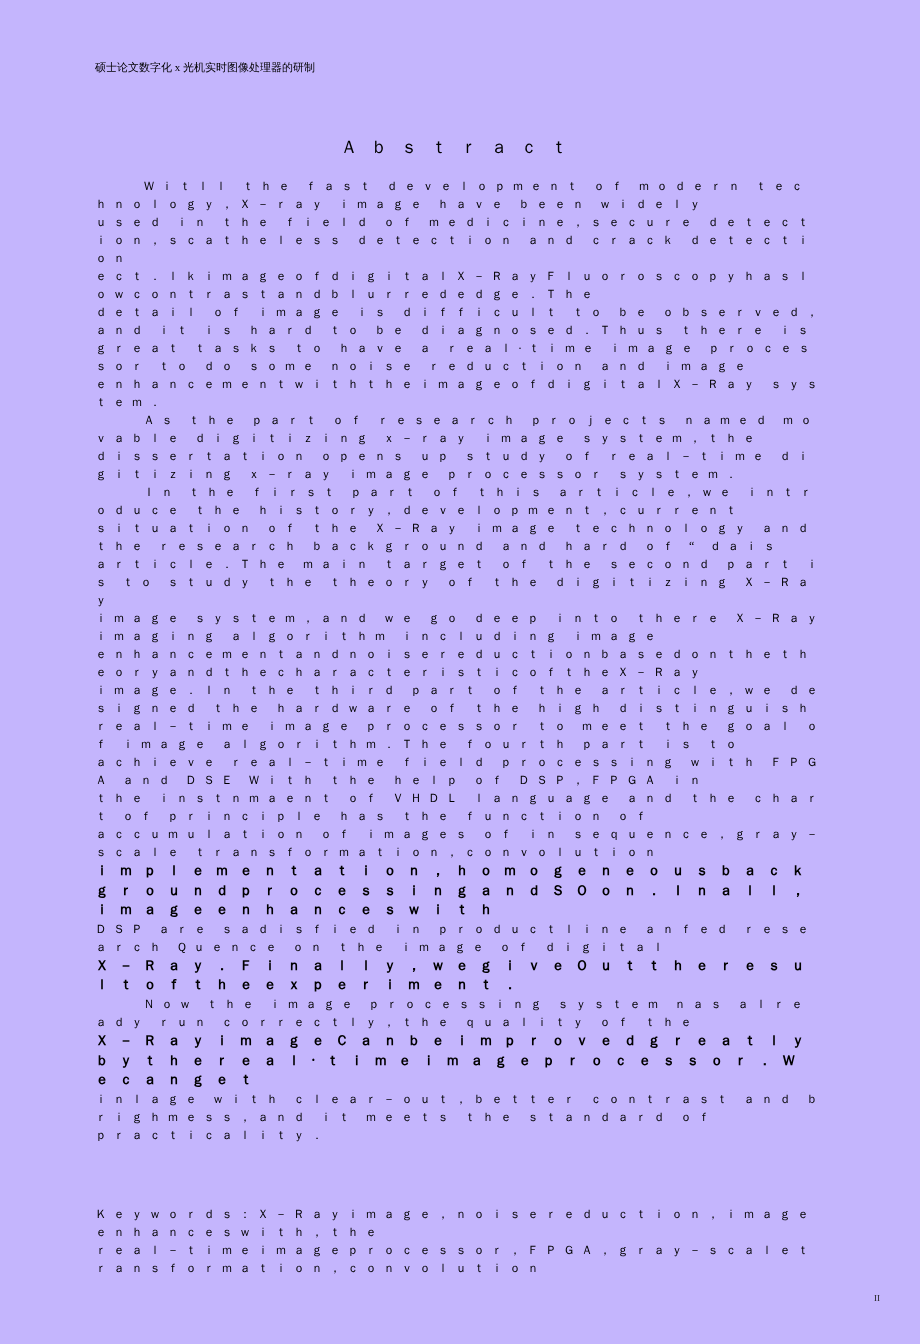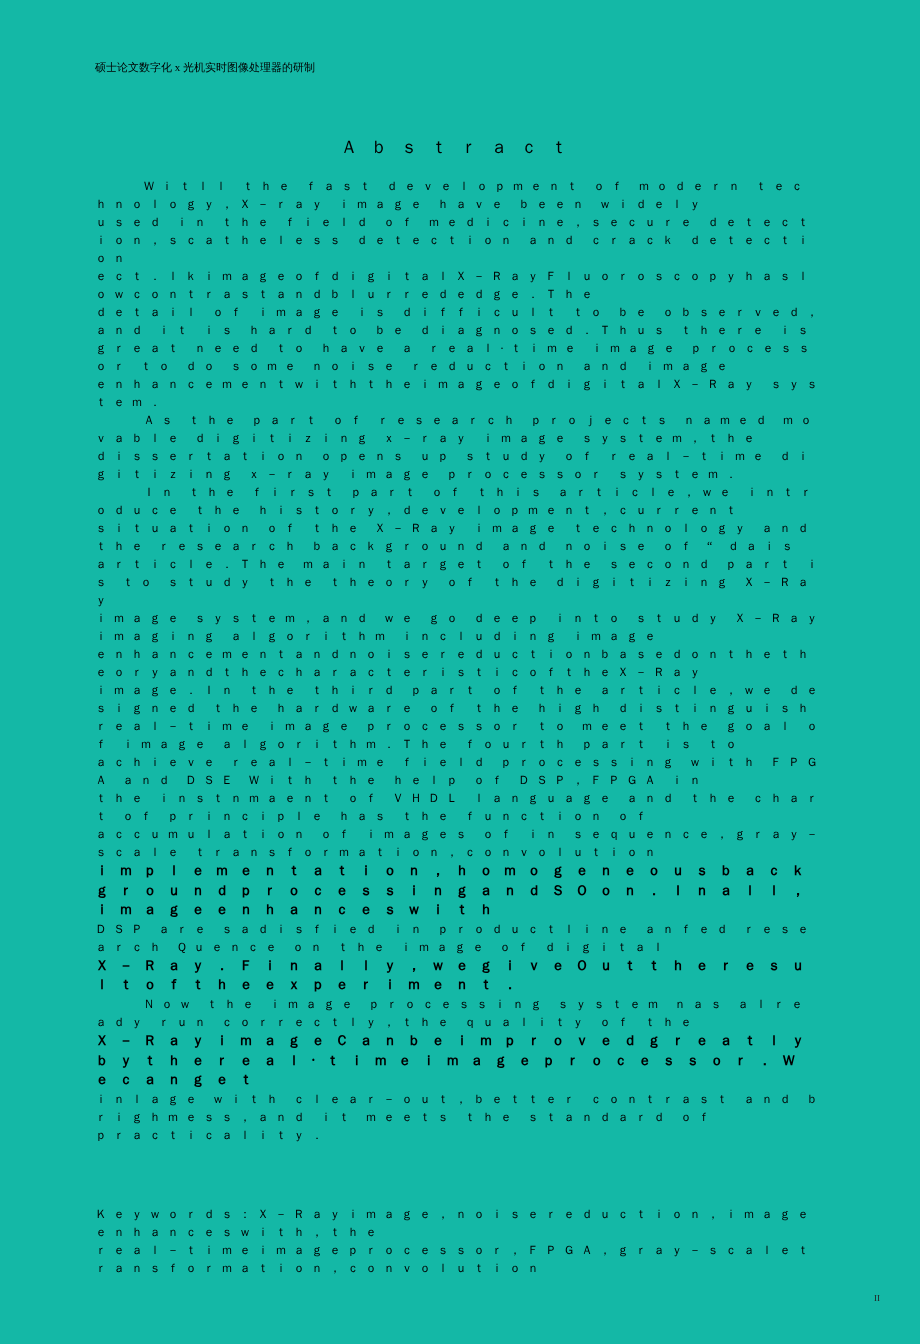--- a/index.html
+++ b/index.html
@@ -5,21 +5,21 @@
   body {
     margin: 0;
     background: #ebebeb;
     font-family: "Times New Roman", serif;
     display: flex;
     justify-content: center;
   }
   .page {
     width: 920px;
     height: 1344px;
-    background: #14b8a6;
+    background: #c4b5fd;
     box-sizing: border-box;
     padding: 60px 95px 40px 95px;
     position: relative;
     color: #000;
     overflow: hidden;
   }
   .header {
     font-size: 11px;
     letter-spacing: 0;
     color: #000;
@@ -65,28 +65,28 @@
 <div class="page">
   <div class="header">硕士论文数字化 x 光机实时图像处理器的研制</div>
 
   <div class="title">Ａｂｓｔｒａｃｔ</div>
 
   <div class="para">
 <span class="indent"></span><span>Ｗｉｔｌｌ ｔｈｅ ｆａｓｔ ｄｅｖｅｌｏｐｍｅｎｔ ｏｆ ｍｏｄｅｒｎ ｔｅｃｈｎｏｌｏｇｙ，Ｘ－ｒａｙ ｉｍａｇｅ ｈａｖｅ ｂｅｅｎ ｗｉｄｅｌｙ</span>
 <span>ｕｓｅｄ ｉｎ ｔｈｅ ｆｉｅｌｄ ｏｆ ｍｅｄｉｃｉｎｅ，ｓｅｃｕｒｅ ｄｅｔｅｃｔｉｏｎ，ｓｃａｔｈｅｌｅｓｓ ｄｅｔｅｃｔｉｏｎ ａｎｄ ｃｒａｃｋ ｄｅｔｅｃｔｉｏｎ</span>
 <span>ｅｃｔ．ｌｋｉｍａｇｅｏｆｄｉｇｉｔａｌＸ－ＲａｙＦｌｕｏｒｏｓｃｏｐｙｈａｓｌｏｗｃｏｎｔｒａｓｔａｎｄｂｌｕｒｒｅｄｅｄｇｅ．Ｔｈｅ</span>
 <span>ｄｅｔａｉｌ ｏｆ ｉｍａｇｅ ｉｓ ｄｉｆｆｉｃｕｌｔ ｔｏ ｂｅ ｏｂｓｅｒｖｅｄ，ａｎｄ ｉｔ ｉｓ ｈａｒｄ ｔｏ ｂｅ ｄｉａｇｎｏｓｅｄ．Ｔｈｕｓ ｔｈｅｒｅ ｉｓ</span>
-<span>ｇｒｅａｔ ｎｅｅｄ ｔｏ ｈａｖｅ ａ ｒｅａｌ·ｔｉｍｅ ｉｍａｇｅ ｐｒｏｃｅｓｓｏｒ ｔｏ ｄｏ ｓｏｍｅ ｎｏｉｓｅ ｒｅｄｕｃｔｉｏｎ ａｎｄ ｉｍａｇｅ</span>
+<span>ｇｒｅａｔ ｔａｓｋｓ ｔｏ ｈａｖｅ ａ ｒｅａｌ·ｔｉｍｅ ｉｍａｇｅ ｐｒｏｃｅｓｓｏｒ ｔｏ ｄｏ ｓｏｍｅ ｎｏｉｓｅ ｒｅｄｕｃｔｉｏｎ ａｎｄ ｉｍａｇｅ</span>
 <span>ｅｎｈａｎｃｅｍｅｎｔｗｉｔｈｔｈｅｉｍａｇｅｏｆｄｉｇｉｔａｌＸ－Ｒａｙ ｓｙｓｔｅｍ．</span>
 <span class="indent"></span><span>Ａｓ ｔｈｅ ｐａｒｔ ｏｆ ｒｅｓｅａｒｃｈ ｐｒｏｊｅｃｔｓ ｎａｍｅｄ ｍｏｖａｂｌｅ ｄｉｇｉｔｉｚｉｎｇ ｘ－ｒａｙ ｉｍａｇｅ ｓｙｓｔｅｍ，ｔｈｅ</span>
 <span>ｄｉｓｓｅｒｔａｔｉｏｎ ｏｐｅｎｓ ｕｐ ｓｔｕｄｙ ｏｆ ｒｅａｌ－ｔｉｍｅ ｄｉｇｉｔｉｚｉｎｇ ｘ－ｒａｙ ｉｍａｇｅ ｐｒｏｃｅｓｓｏｒ ｓｙｓｔｅｍ．</span>
 <span class="indent"></span><span>Ｉｎ ｔｈｅ ｆｉｒｓｔ ｐａｒｔ ｏｆ ｔｈｉｓ ａｒｔｉｃｌｅ，ｗｅ ｉｎｔｒｏｄｕｃｅ ｔｈｅ ｈｉｓｔｏｒｙ，ｄｅｖｅｌｏｐｍｅｎｔ，ｃｕｒｒｅｎｔ</span>
-<span>ｓｉｔｕａｔｉｏｎ ｏｆ ｔｈｅ Ｘ－Ｒａｙ ｉｍａｇｅ ｔｅｃｈｎｏｌｏｇｙ ａｎｄ ｔｈｅ ｒｅｓｅａｒｃｈ ｂａｃｋｇｒｏｕｎｄ ａｎｄ ｎｏｉｓｅ ｏｆ “ ｄａｉｓ</span>
+<span>ｓｉｔｕａｔｉｏｎ ｏｆ ｔｈｅ Ｘ－Ｒａｙ ｉｍａｇｅ ｔｅｃｈｎｏｌｏｇｙ ａｎｄ ｔｈｅ ｒｅｓｅａｒｃｈ ｂａｃｋｇｒｏｕｎｄ ａｎｄ ｈａｒｄ ｏｆ “ ｄａｉｓ</span>
 <span>ａｒｔｉｃｌｅ．Ｔｈｅ ｍａｉｎ ｔａｒｇｅｔ ｏｆ ｔｈｅ ｓｅｃｏｎｄ ｐａｒｔ ｉｓ ｔｏ ｓｔｕｄｙ ｔｈｅ ｔｈｅｏｒｙ ｏｆ ｔｈｅ ｄｉｇｉｔｉｚｉｎｇ Ｘ－Ｒａｙ</span>
-<span>ｉｍａｇｅ ｓｙｓｔｅｍ，ａｎｄ ｗｅ ｇｏ ｄｅｅｐ ｉｎｔｏ ｓｔｕｄｙ Ｘ－Ｒａｙ ｉｍａｇｉｎｇ ａｌｇｏｒｉｔｈｍ ｉｎｃｌｕｄｉｎｇ ｉｍａｇｅ</span>
+<span>ｉｍａｇｅ ｓｙｓｔｅｍ，ａｎｄ ｗｅ ｇｏ ｄｅｅｐ ｉｎｔｏ ｔｈｅｒｅ Ｘ－Ｒａｙ ｉｍａｇｉｎｇ ａｌｇｏｒｉｔｈｍ ｉｎｃｌｕｄｉｎｇ ｉｍａｇｅ</span>
 <span>ｅｎｈａｎｃｅｍｅｎｔａｎｄｎｏｉｓｅｒｅｄｕｃｔｉｏｎｂａｓｅｄｏｎｔｈｅｔｈｅｏｒｙａｎｄｔｈｅｃｈａｒａｃｔｅｒｉｓｔｉｃｏｆｔｈｅＸ－Ｒａｙ</span>
 <span>ｉｍａｇｅ．Ｉｎ ｔｈｅ ｔｈｉｒｄ ｐａｒｔ ｏｆ ｔｈｅ ａｒｔｉｃｌｅ，ｗｅ ｄｅｓｉｇｎｅｄ ｔｈｅ ｈａｒｄｗａｒｅ ｏｆ ｔｈｅ ｈｉｇｈ ｄｉｓｔｉｎｇｕｉｓｈ</span>
 <span>ｒｅａｌ－ｔｉｍｅ ｉｍａｇｅ ｐｒｏｃｅｓｓｏｒ ｔｏ ｍｅｅｔ ｔｈｅ ｇｏａｌ ｏｆ ｉｍａｇｅ ａｌｇｏｒｉｔｈｍ．Ｔｈｅ ｆｏｕｒｔｈ ｐａｒｔ ｉｓ ｔｏ</span>
 <span>ａｃｈｉｅｖｅ ｒｅａｌ－ｔｉｍｅ ｆｉｅｌｄ ｐｒｏｃｅｓｓｉｎｇ ｗｉｔｈ ＦＰＧＡ ａｎｄ ＤＳＥ Ｗｉｔｈ ｔｈｅ ｈｅｌｐ ｏｆ ＤＳＰ，ＦＰＧＡ ｉｎ</span>
 <span>ｔｈｅ ｉｎｓｔｎｍａｅｎｔ ｏｆ ＶＨＤＬ ｌａｎｇｕａｇｅ ａｎｄ ｔｈｅ ｃｈａｒｔ ｏｆ ｐｒｉｎｃｉｐｌｅ ｈａｓ ｔｈｅ ｆｕｎｃｔｉｏｎ ｏｆ</span>
 <span>ａｃｃｕｍｕｌａｔｉｏｎ ｏｆ ｉｍａｇｅｓ ｏｆ ｉｎ ｓｅｑｕｅｎｃｅ，ｇｒａｙ－ｓｃａｌｅ ｔｒａｎｓｆｏｒｍａｔｉｏｎ，ｃｏｎｖｏｌｕｔｉｏｎ</span>
 <span class="big">ｉｍｐｌｅｍｅｎｔａｔｉｏｎ，ｈｏｍｏｇｅｎｅｏｕｓｂａｃｋｇｒｏｕｎｄｐｒｏｃｅｓｓｉｎｇａｎｄＳＯｏｎ．Ｉｎａｌｌ，ｉｍａｇｅｅｎｈａｎｃｅｓｗｉｔｈ</span>
 <span>ＤＳＰ ａｒｅ ｓａｄｉｓｆｉｅｄ ｉｎ ｐｒｏｄｕｃｔｌｉｎｅ ａｎｆｅｄ ｒｅｓｅａｒｃｈ Ｑｕｅｎｃｅ ｏｎ ｔｈｅ ｉｍａｇｅ ｏｆ ｄｉｇｉｔａｌ</span>
 <span class="big">Ｘ－Ｒａｙ．Ｆｉｎａｌｌｙ，ｗｅｇｉｖｅＯｕｔｔｈｅｒｅｓｕｌｔｏｆｔｈｅｅｘｐｅｒｉｍｅｎｔ．</span>
 <span class="indent"></span><span>Ｎｏｗ ｔｈｅ ｉｍａｇｅ ｐｒｏｃｅｓｓｉｎｇ ｓｙｓｔｅｍ ｎａｓ ａｌｒｅａｄｙ ｒｕｎ ｃｏｒｒｅｃｔｌｙ，ｔｈｅ ｑｕａｌｉｔｙ ｏｆ ｔｈｅ</span>

